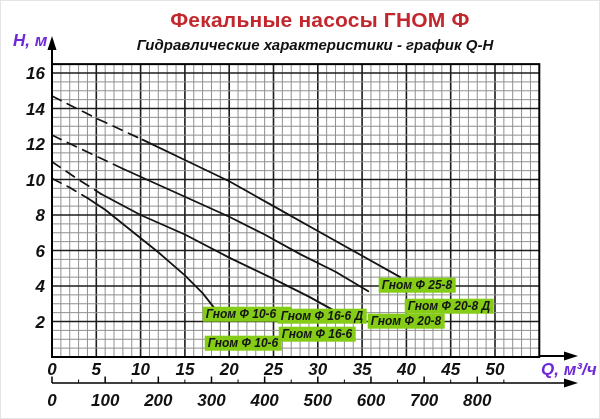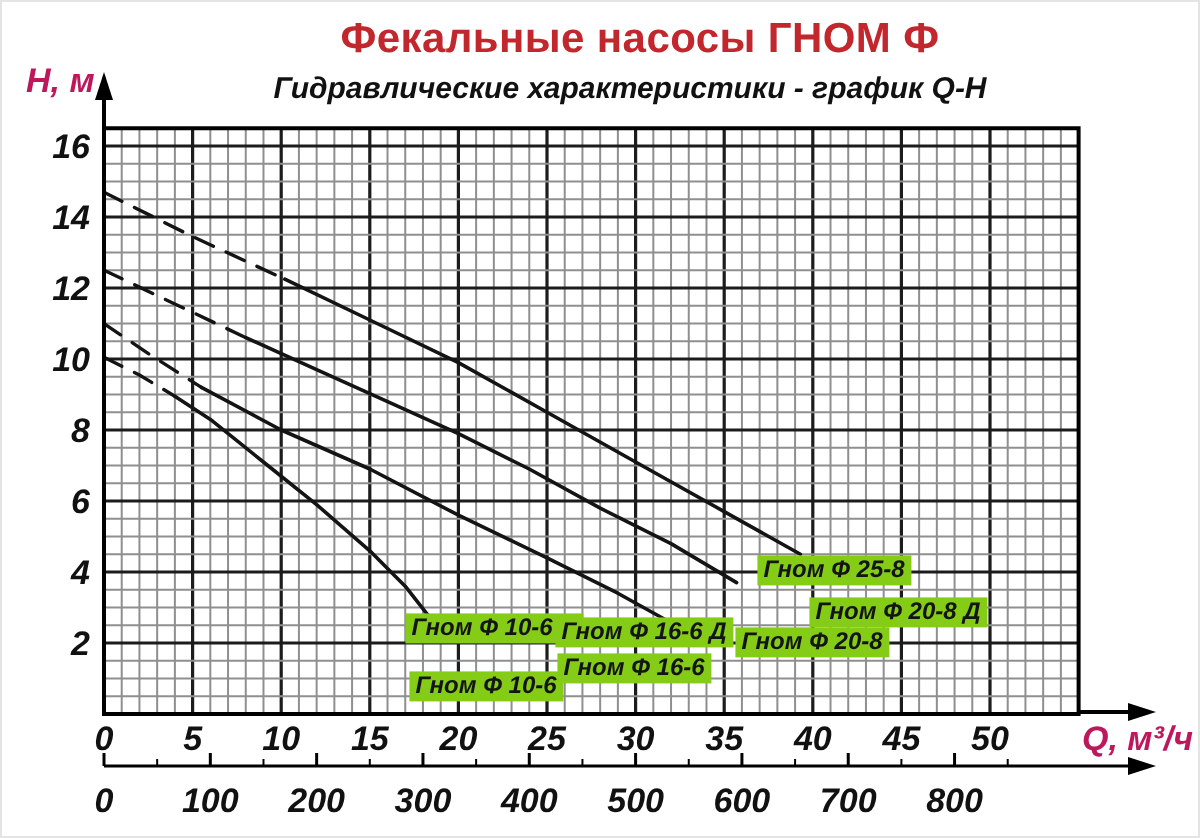--- a/index.html
+++ b/index.html
@@ -9,21 +9,21 @@
     font-family:"Liberation Sans","DejaVu Sans",sans-serif;
   }
   .title{
     position:absolute;left:0;top:8px;width:640px;text-align:center;
     font-size:21px;font-weight:bold;letter-spacing:.2px;
   }
   .subtitle{
     position:absolute;left:0;top:36px;width:630px;text-align:center;
     font-size:15px;font-weight:bold;font-style:italic;color:#111;
   }
-  .axis-title{position:absolute;font-weight:bold;font-style:italic;color:#be185d;white-space:nowrap;}
+  .axis-title{position:absolute;font-weight:bold;font-style:italic;color:#6d28d9;white-space:nowrap;}
   .axis-title.y{left:13px;top:31px;font-size:17px;}
   .axis-title.x1{left:521px;top:360px;font-size:17px;margin-left:20px;}
   .axis-title.x2{left:512px;top:391px;font-size:17px;}
   svg{position:absolute;left:0;top:0;}
   .anno{
     position:absolute;transform:translate(-50%,-50%);
     background:#84cc16;padding:1px 3px;white-space:nowrap;
     font-size:12px;font-weight:bold;font-style:italic;color:#141414;line-height:1.05;
   }
 </style>

